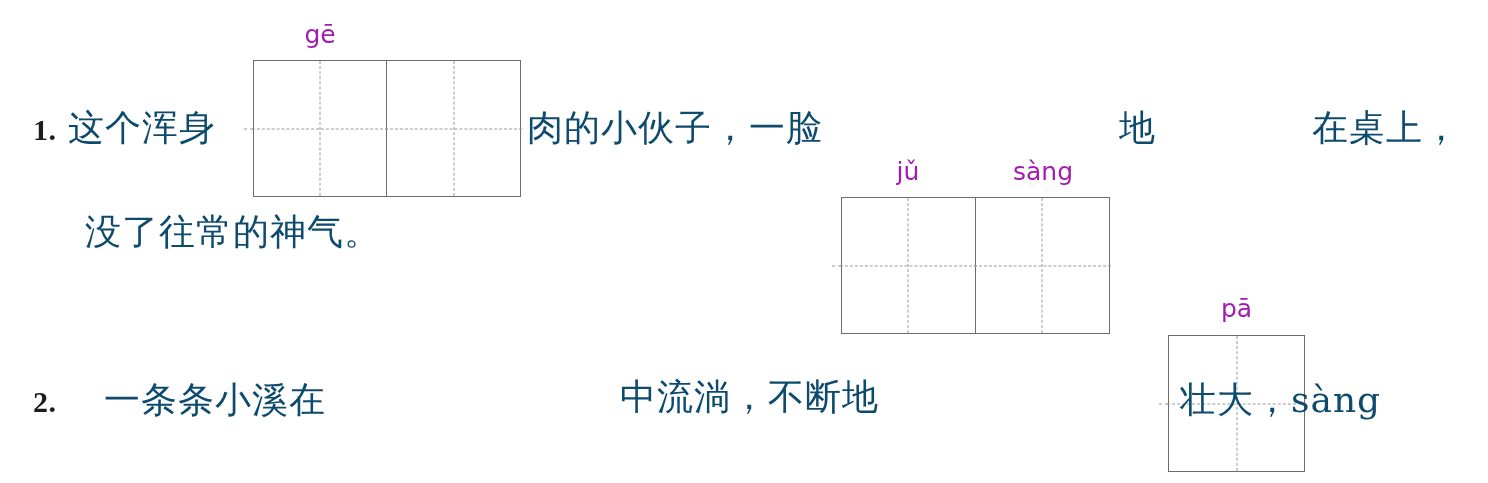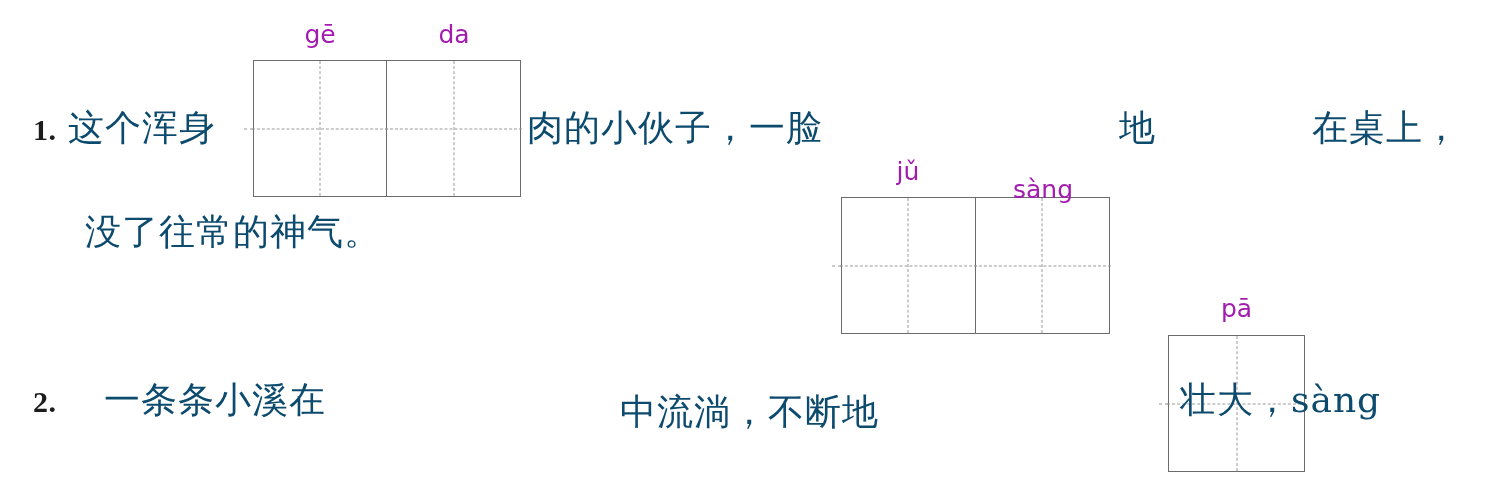--- a/index.html
+++ b/index.html
@@ -102,34 +102,33 @@
 <body>
 
 <div id="sheet">
 
   <div class="abs num" style="left:33px; top:113px;">1.</div>
 
   <div class="abs cn" style="left:68px; top:110px;">这个浑身</div>
 
   <div class="abs grid-wrap" style="left:253px; top:60px;">
     <div class="abs pinyin" style="left:0; top:-38px; width:134px;">gē</div>
-    <div class="abs pinyin" style="left:134px; top:-38px; width:134px;">da</div>
     <div class="grid" style="width:268px; height:137px;">
       <div class="cell" style="width:134px;"></div>
       <div class="cell" style="width:134px;"></div>
     </div>
     <div class="leak left"></div>
 
   </div>
 
   <div class="abs cn" style="left:527px; top:110px;">肉的小伙子，一脸</div>
 
   <div class="abs grid-wrap" style="left:841px; top:60px;">
     <div class="abs pinyin" style="left:0; top:-38px; width:134px;">jǔ</div>
-    <div class="abs pinyin" style="left:135px; top:-38px; width:134px;margin-top:18px;">sàng</div>
+    <div class="abs pinyin" style="left:135px; top:-38px; width:134px;">sàng</div>
     <div class="grid" style="width:269px; height:137px;">
       <div class="cell" style="width:134.5px;"></div>
       <div class="cell" style="width:134.5px;"></div>
     </div>
     <div class="leak left"></div>
 
   </div>
 
   <div class="abs cn" style="left:1119px; top:110px;">地</div>
 
@@ -143,17 +142,17 @@
   </div>
 
   <div class="abs cn" style="left:1312px; top:110px;">在桌上，</div>
 
   <div class="abs cn" style="left:85px; top:214px;">没了往常的神气。</div>
 
   <div class="abs num" style="left:33px; top:385px;">2.</div>
 
   <div class="abs cn" style="left:68px; top:382px;margin-left:36px;">一条条小溪在</div>
 
-  <div class="abs cn" style="left:620px; top:394px;">中流淌，不断地</div>
+  <div class="abs cn" style="left:620px; top:382px;font-family:Liberation Mono, monospace;">中流淌，不断地</div>
 
   <div class="abs cn" style="left:1180px; top:382px;">壮大，sàng</div>
 
 </div>
 
 </body></html>

